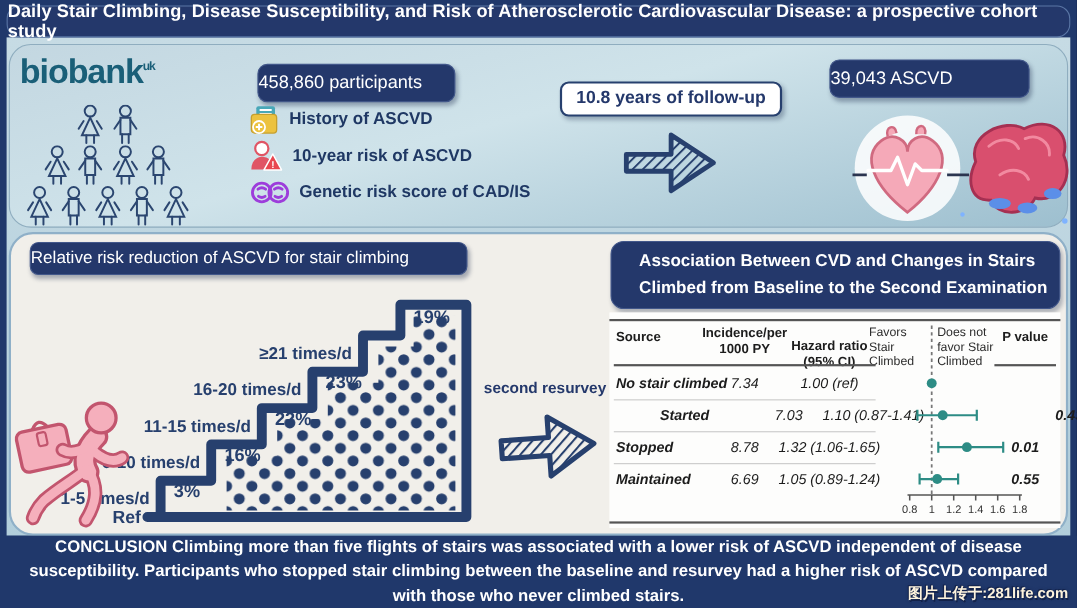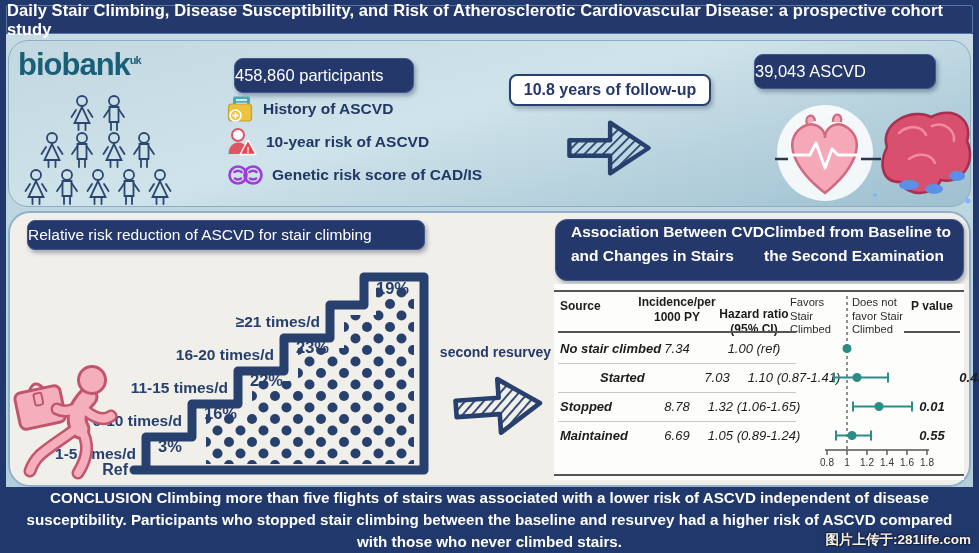--- a/index.html
+++ b/index.html
@@ -6,21 +6,21 @@
   *{box-sizing:border-box;}
   #canvas{position:relative;width:979px;height:553px;background:#20386b;overflow:hidden;
           font-family:"Liberation Sans",sans-serif;}
   .abs{position:absolute;}
 
   
   .bg{left:6px;top:34px;width:967px;height:453px;background:linear-gradient(#c6dbe4,#b2cedb);}
 
   
   .title-bar{left:6px;top:5px;width:967px;height:29px;background:#24386b;border:1px solid #5a76a5;
-             border-radius:2px;display:flex;align-items:center;justify-content:center;}
+             border-radius:12px;display:flex;align-items:center;justify-content:center;}
   .title-bar span{color:#fff;font-size:16.5px;font-weight:bold;letter-spacing:.1px;}
 
   
   .top-panel{left:8px;top:40px;width:963px;height:167px;border-radius:20px;
              background:linear-gradient(165deg,#c3d7e1 0%,#cfe3ea 45%,#9dbfcf 100%);
              border:1.5px solid #8fadbf;}
   .biobank{left:9px;top:6px;font-size:31px;font-weight:800;color:#1a5f78;letter-spacing:-1px;}
   .biobank sup{font-size:11px;font-weight:700;}
   .badge-navy{background:#24386b;border:1px solid #42578a;border-radius:9px;color:#fff;
               font-weight:normal;display:flex;align-items:center;
@@ -32,22 +32,22 @@
             align-items:center;justify-content:center;box-shadow:2px 3px 4px rgba(20,35,70,.3);}
   .risk-item{left:218px;height:32px;display:flex;align-items:center;gap:9px;}
   .risk-item .lbl{color:#1f3864;font-size:15.5px;font-weight:600;}
 
   
   .lower-panel{left:8px;top:211px;width:963px;height:276px;border-radius:22px;
                background:#f1efea;border:2px solid #8fb0c8;}
   .stair-header{left:17px;top:7px;width:398px;height:30px;border-radius:8px;font-size:15.5px;}
   .assoc-header{left:545px;top:6px;width:409px;height:62px;border-radius:12px;
                 background:#24386b;border:1px solid #42578a;color:#fff;font-size:15.5px;
-                font-weight:600;line-height:1.55;display:flex;flex-direction:row;
-                justify-content:center;padding-left:15px;box-shadow:2px 3px 4px rgba(20,35,70,.3);}
+                font-weight:600;line-height:1.55;display:flex;flex-direction:column;
+                justify-content:center;padding-left:25px;box-shadow:2px 3px 4px rgba(20,35,70,.3);}
   .resurvey{left:413px;top:131px;width:145px;text-align:center;color:#24386b;
             font-weight:bold;font-size:14px;}
 
   
   .table-area{left:544px;top:71px;width:410px;height:196px;background:#fdfdfc;color:#1c1c1c;}
   .t-line{position:absolute;background:#555;}
   .t-sep{position:absolute;background:#c9c9c9;height:1px;}
   .th{position:absolute;font-size:12px;font-weight:bold;line-height:1.25;}
   .th-plain{position:absolute;font-size:11.2px;line-height:1.22;color:#2c2c2c;}
   .trow{position:absolute;left:0;width:410px;height:29px;}

